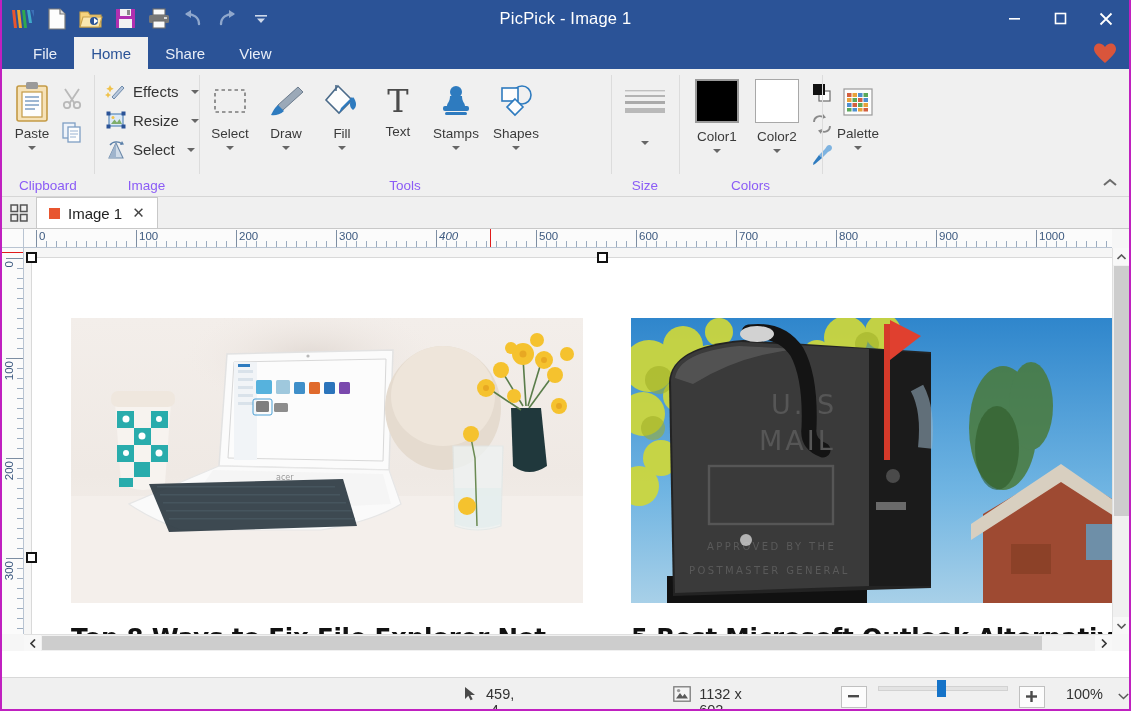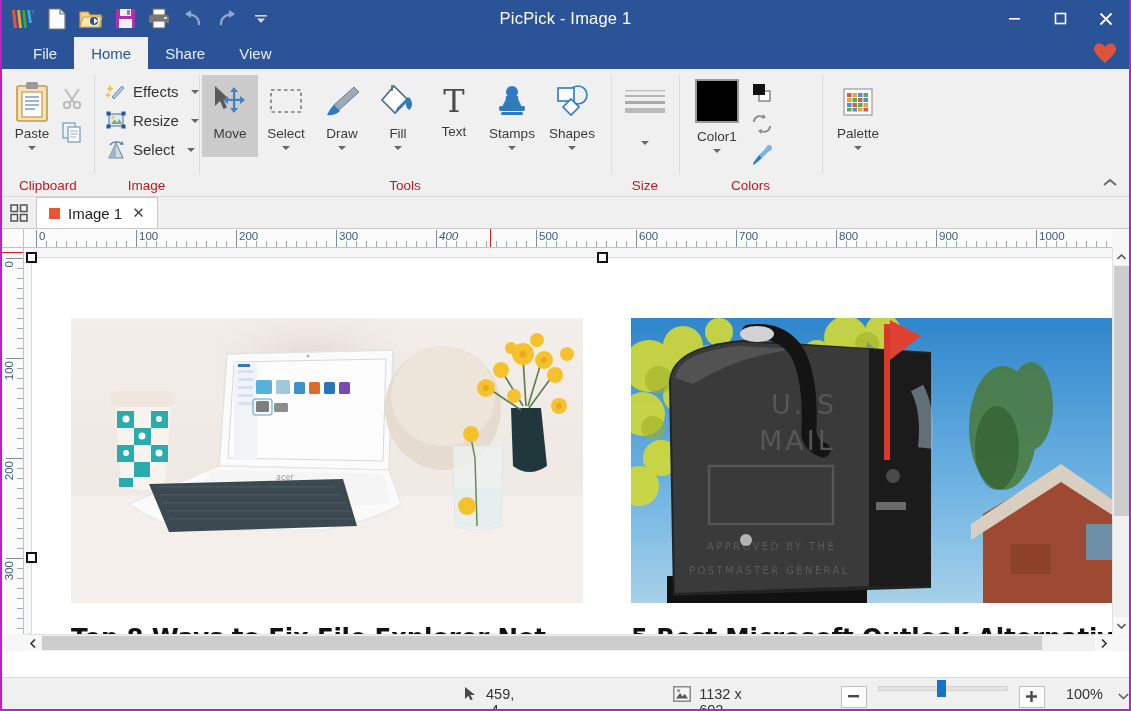--- a/index.html
+++ b/index.html
@@ -100,21 +100,21 @@
   .rgroup-body {
     flex: 1;
     display: flex;
     align-items: flex-start;
     padding: 2px 6px 0 6px;
   }
   .rgroup-label {
     height: 20px;
     text-align: center;
     font-size: 13.5px;
-    color: #b91c1c;
+    color: #8b5cf6;
     line-height: 20px;
   }
 
   
   .bigbtn {
     width: 56px;
     display: flex; flex-direction: column; align-items: center;
     padding-top: 4px;
     cursor: default;
   }
@@ -505,36 +505,20 @@
             <div class="smallbtn-caret"></div>
           </div>
         </div>
       </div>
       <div class="rgroup-label">Image</div>
     </div>
 
     <div class="rgroup" style="width:412px;">
       <div class="rgroup-body" style="gap:0px;padding-left:3px;">
 
-        <div class="bigbtn sel" style="height:82px;">
-          <div class="bigbtn-ico">
-            <svg width="40" height="38" viewBox="0 0 40 38">
-              <path d="M5 3 L5 23 L10 18 L13.5 26 L17 24.5 L13.5 17 L20 17 Z" fill="#5a5a5a"></path>
-              <g fill="#3f83c4">
-                <path d="M24 4 l4 5 h-8 z"></path>
-                  <path d="M24 30 l4 -5 h-8 z"></path>
-                <path d="M13 17 l5 -4 v8 z"></path>
-                  <path d="M35 17 l-5 -4 v8 z"></path>
-                <rect x="23" y="8" width="2.2" height="18"></rect>
-                  <rect x="16" y="15.8" width="18" height="2.2"></rect>
-              </g>
-            </svg>
-          </div>
-          <div class="bigbtn-lbl">Move</div>
-        </div>
 
         <div class="bigbtn">
           <div class="bigbtn-ico">
             <svg width="40" height="34" viewBox="0 0 40 34">
               <rect x="5" y="5" width="30" height="22" fill="none" stroke="#7a7a7a" stroke-width="1.6" stroke-dasharray="3.5 3"></rect>
             </svg>
           </div>
           <div class="bigbtn-lbl">Select</div>
           <div class="caret"></div>
         </div>
@@ -615,20 +599,25 @@
         </div>
       </div>
       <div class="rgroup-label">Size</div>
     </div>
 
     <div class="rgroup" style="width:143px;">
       <div class="rgroup-body" style="padding-left:8px;">
         <div class="color-btn">
           <div class="swatch" style="background:#000000;border:2px solid #9a9a9a;"></div>
           <div class="color-lbl">Color1</div>
+          <div class="caret"></div>
+        </div>
+        <div class="color-btn">
+          <div class="swatch" style="background:#ffffff;border:1px solid #a8a8a8;"></div>
+          <div class="color-lbl">Color2</div>
           <div class="caret"></div>
         </div>
         <div class="colortools">
           <div>
             <svg width="24" height="22" viewBox="0 0 24 22">
               <rect x="9" y="9" width="11" height="10" fill="#fdfdfd" stroke="#6d6d6d" stroke-width="1.2"></rect>
               <rect x="3" y="2" width="12" height="11" fill="#111111"></rect>
             </svg>
           </div>
           <div>

